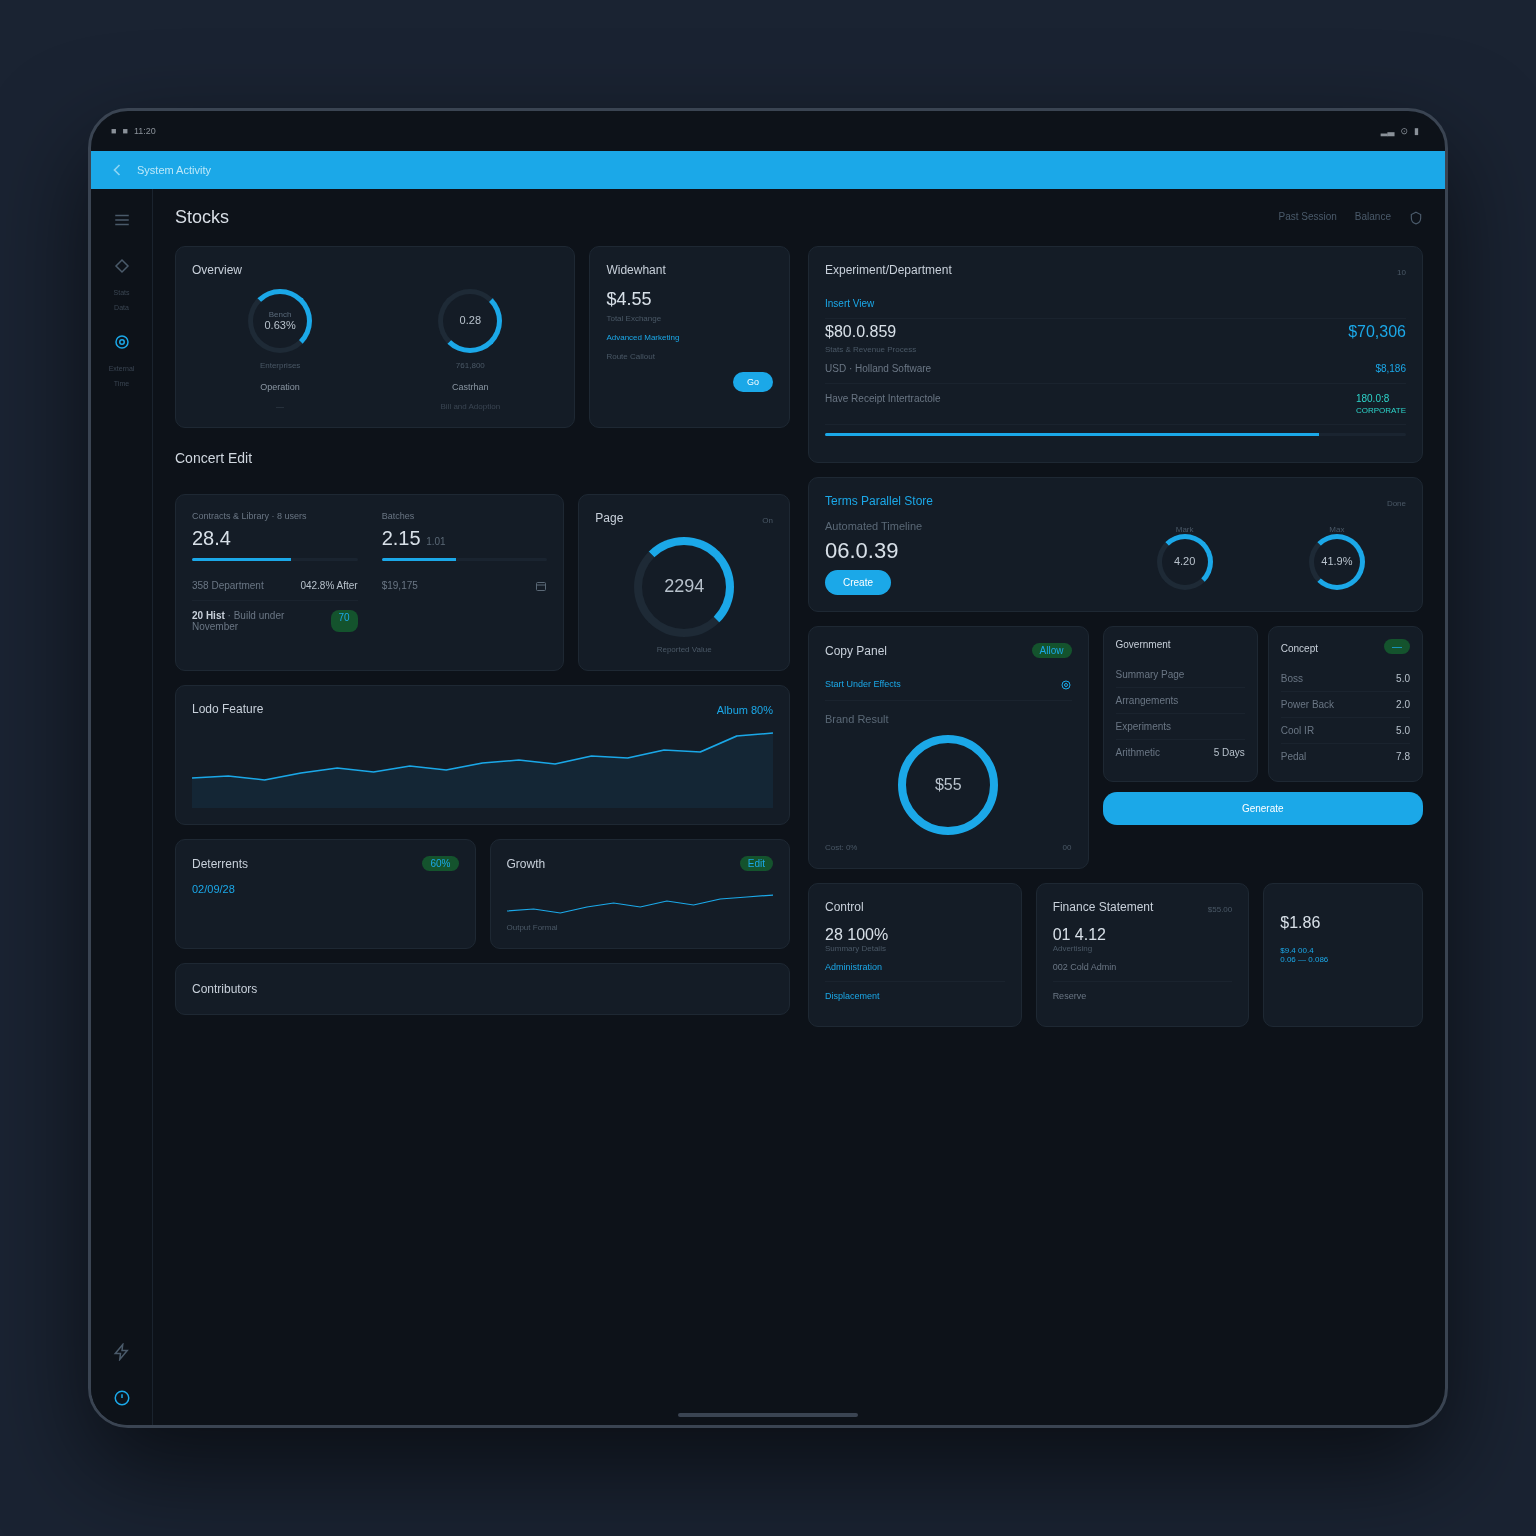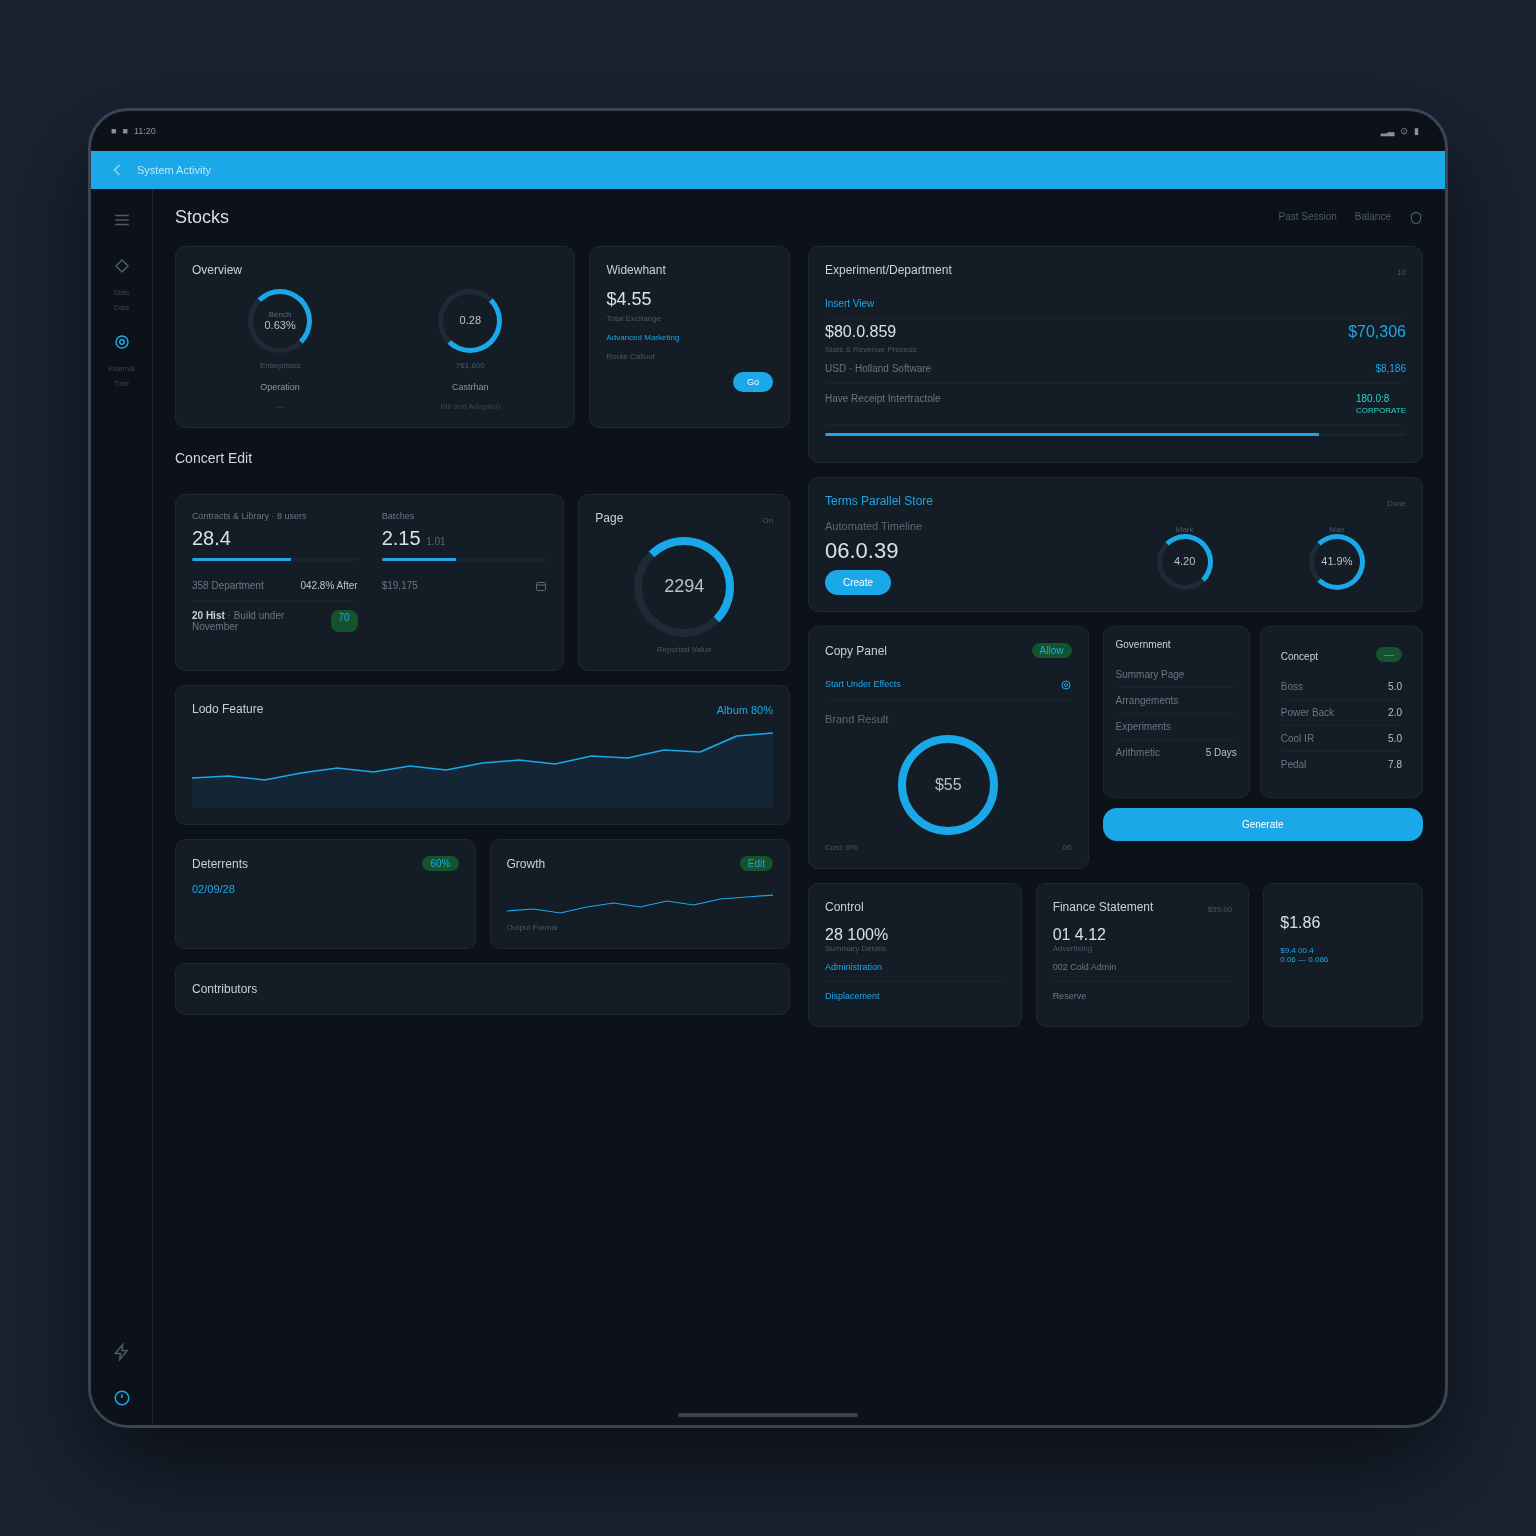--- a/index.html
+++ b/index.html
@@ -340,21 +340,21 @@
                       <span class="kv-l">Arrangements</span>
                     </div>
                   <div class="kv">
                       <span class="kv-l">Experiments</span>
                     </div>
                   <div class="kv">
                       <span class="kv-l">Arithmetic</span>
                       <span class="kv-r wt">5 Days</span>
                     </div>
                 </div>
-                <div class="card small-list" style="flex:1;padding:20px">
+                <div class="card small-list" style="flex:1;padding:12px">
                   <div class="ctitle" style="font-size:10px">
                       <span>Concept</span>
                       <span class="badge">—</span>
                     </div>
                   <div class="kv">
                       <span class="kv-l">Boss</span>
                       <span class="kv-r wt">5.0</span>
                     </div>
                   <div class="kv">
                       <span class="kv-l">Power Back</span>

